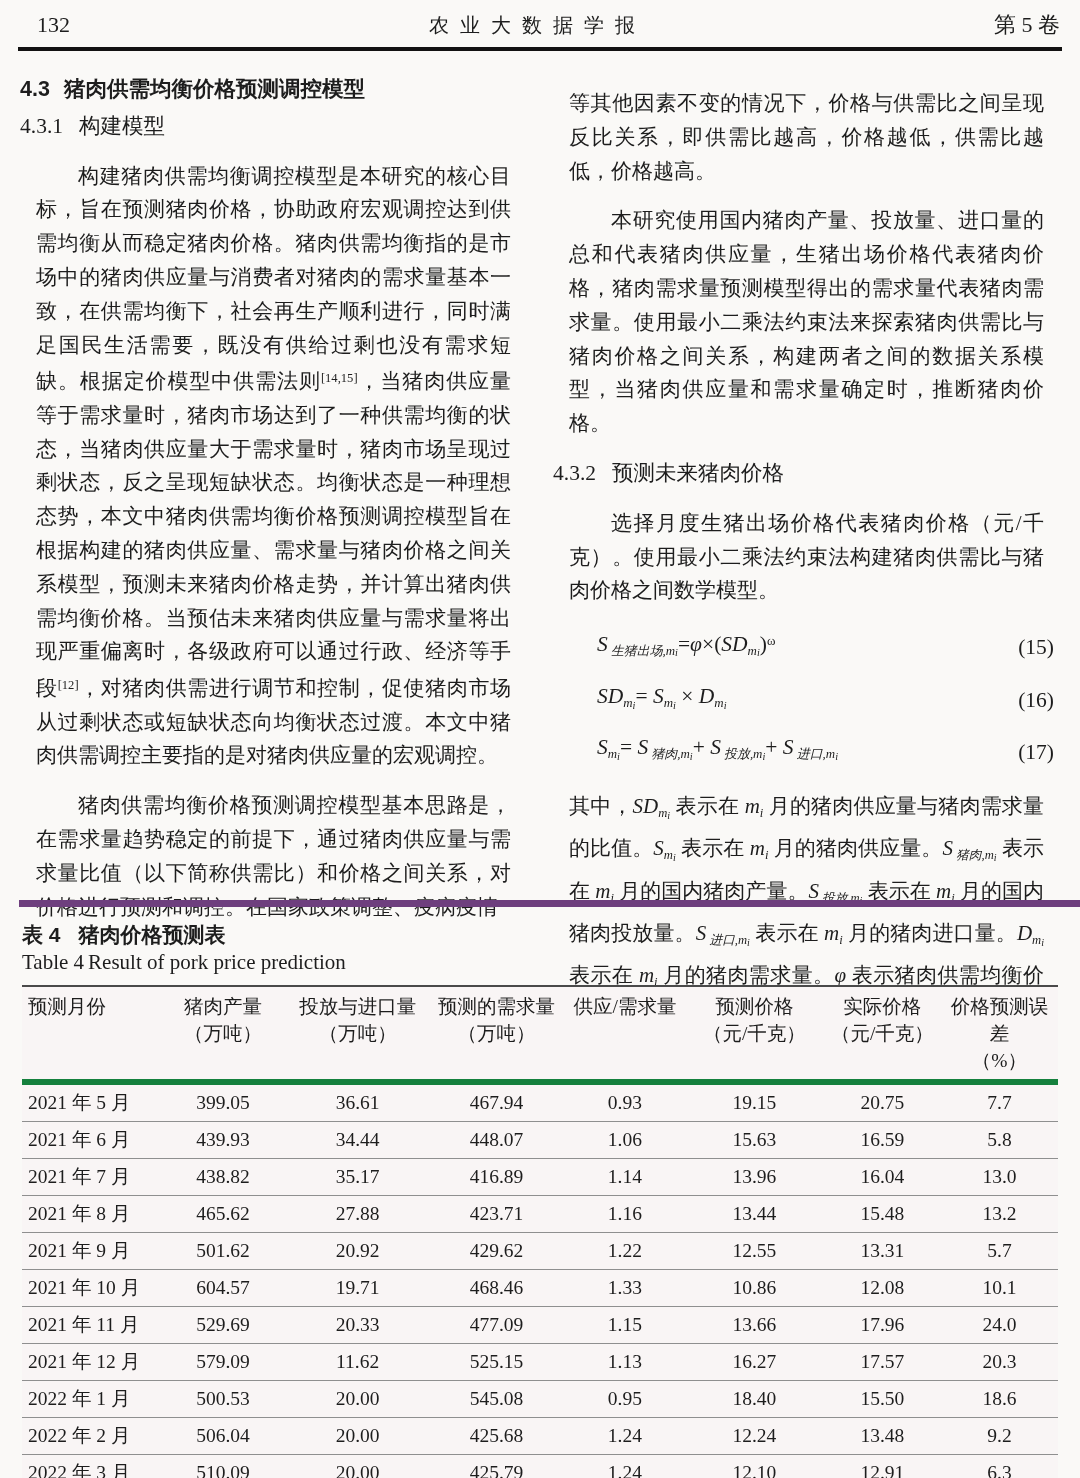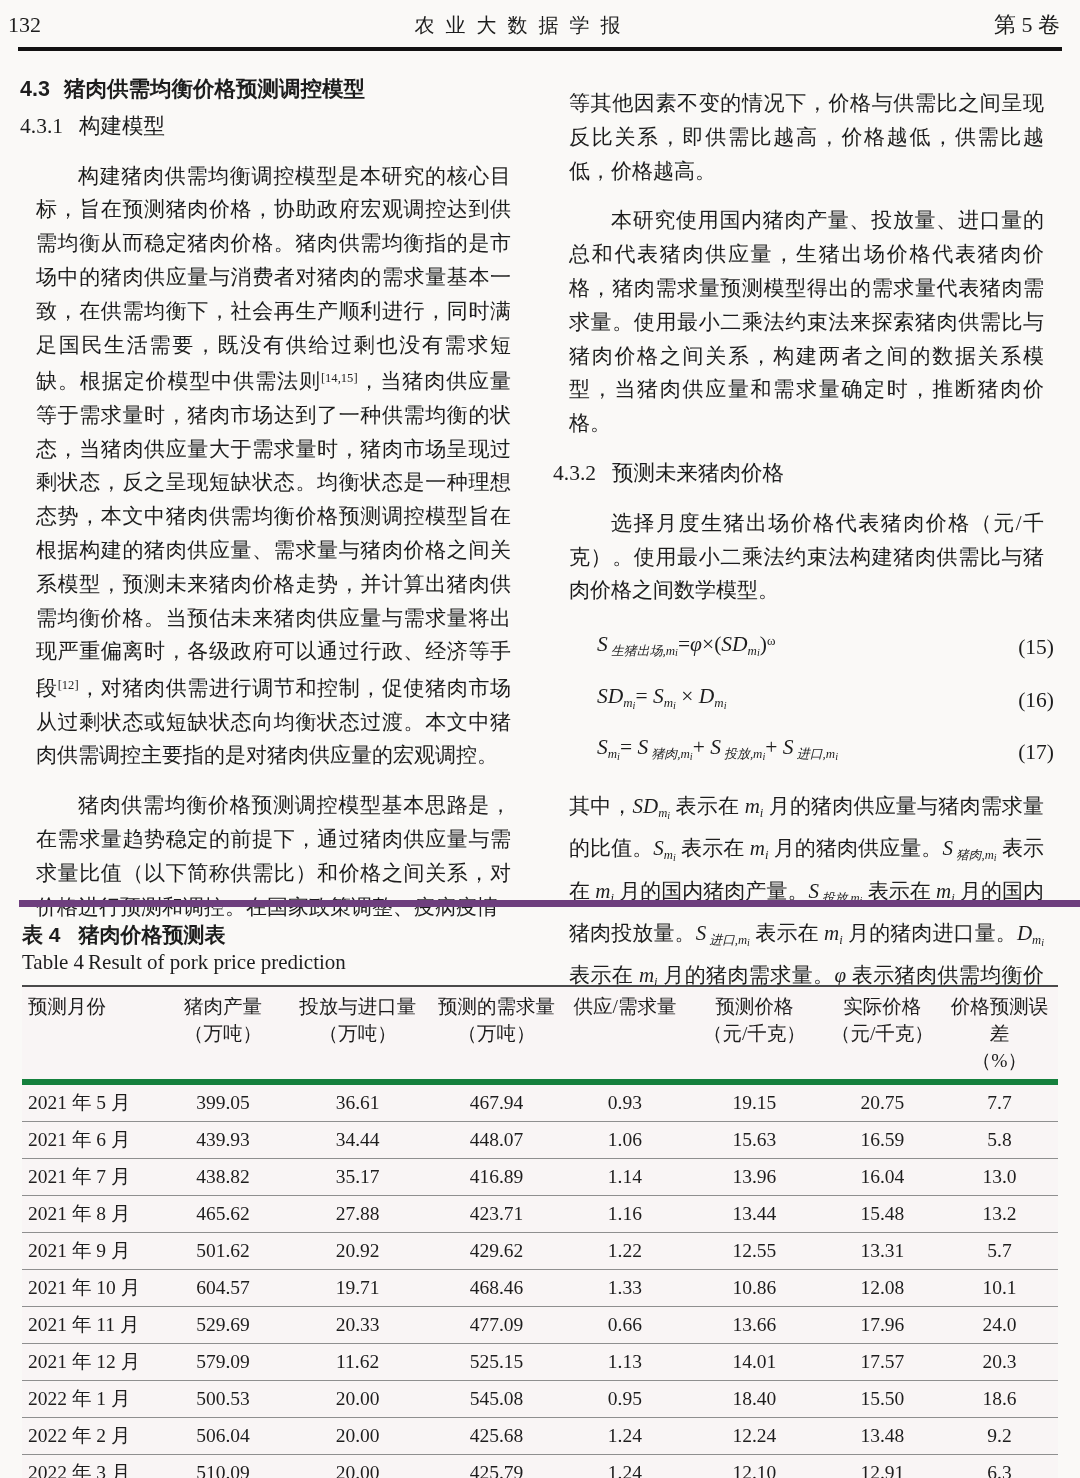--- a/index.html
+++ b/index.html
@@ -5,21 +5,21 @@
   html,body{margin:0;padding:0;}
   body{
     width:1080px;height:1478px;overflow:hidden;
     background:#faf9f7;color:#1d1d1d;
     font-family:"Liberation Serif","DejaVu Serif",serif;
     position:relative;
   }
   
   .running-head{
     display:flex;align-items:baseline;justify-content:space-between;
-    padding:10px 20px 0 8px;font-size:22px;
+    padding:10px 20px 0 37px;font-size:22px;
   }
   .journal-name{
     font-family:Liberation Serif, serif;
     font-size:20px;letter-spacing:0.55em;text-indent:0.55em;font-weight:500;
   }
   .head-rule{height:4px;background:#121212;margin:7px 18px 0 18px;}
   
   .columns{display:flex;gap:26px;padding:20px 20px 0 20px;}
   .col{width:507px;font-size:21px;line-height:33.8px;text-align:justify;}
   .sec-heading{
@@ -232,32 +232,32 @@
           <td>1.33</td>
           <td>10.86</td>
           <td>12.08</td>
           <td>10.1</td>
         </tr>
         <tr>
           <td>2021 年 11 月</td>
           <td>529.69</td>
           <td>20.33</td>
           <td>477.09</td>
-          <td>0.66</td>
+          <td>1.15</td>
           <td>13.66</td>
           <td>17.96</td>
           <td>24.0</td>
         </tr>
         <tr>
           <td>2021 年 12 月</td>
           <td>579.09</td>
           <td>11.62</td>
           <td>525.15</td>
           <td>1.13</td>
-          <td>14.01</td>
+          <td>16.27</td>
           <td>17.57</td>
           <td>20.3</td>
         </tr>
         <tr>
           <td>2022 年 1 月</td>
           <td>500.53</td>
           <td>20.00</td>
           <td>545.08</td>
           <td>0.95</td>
           <td>18.40</td>

